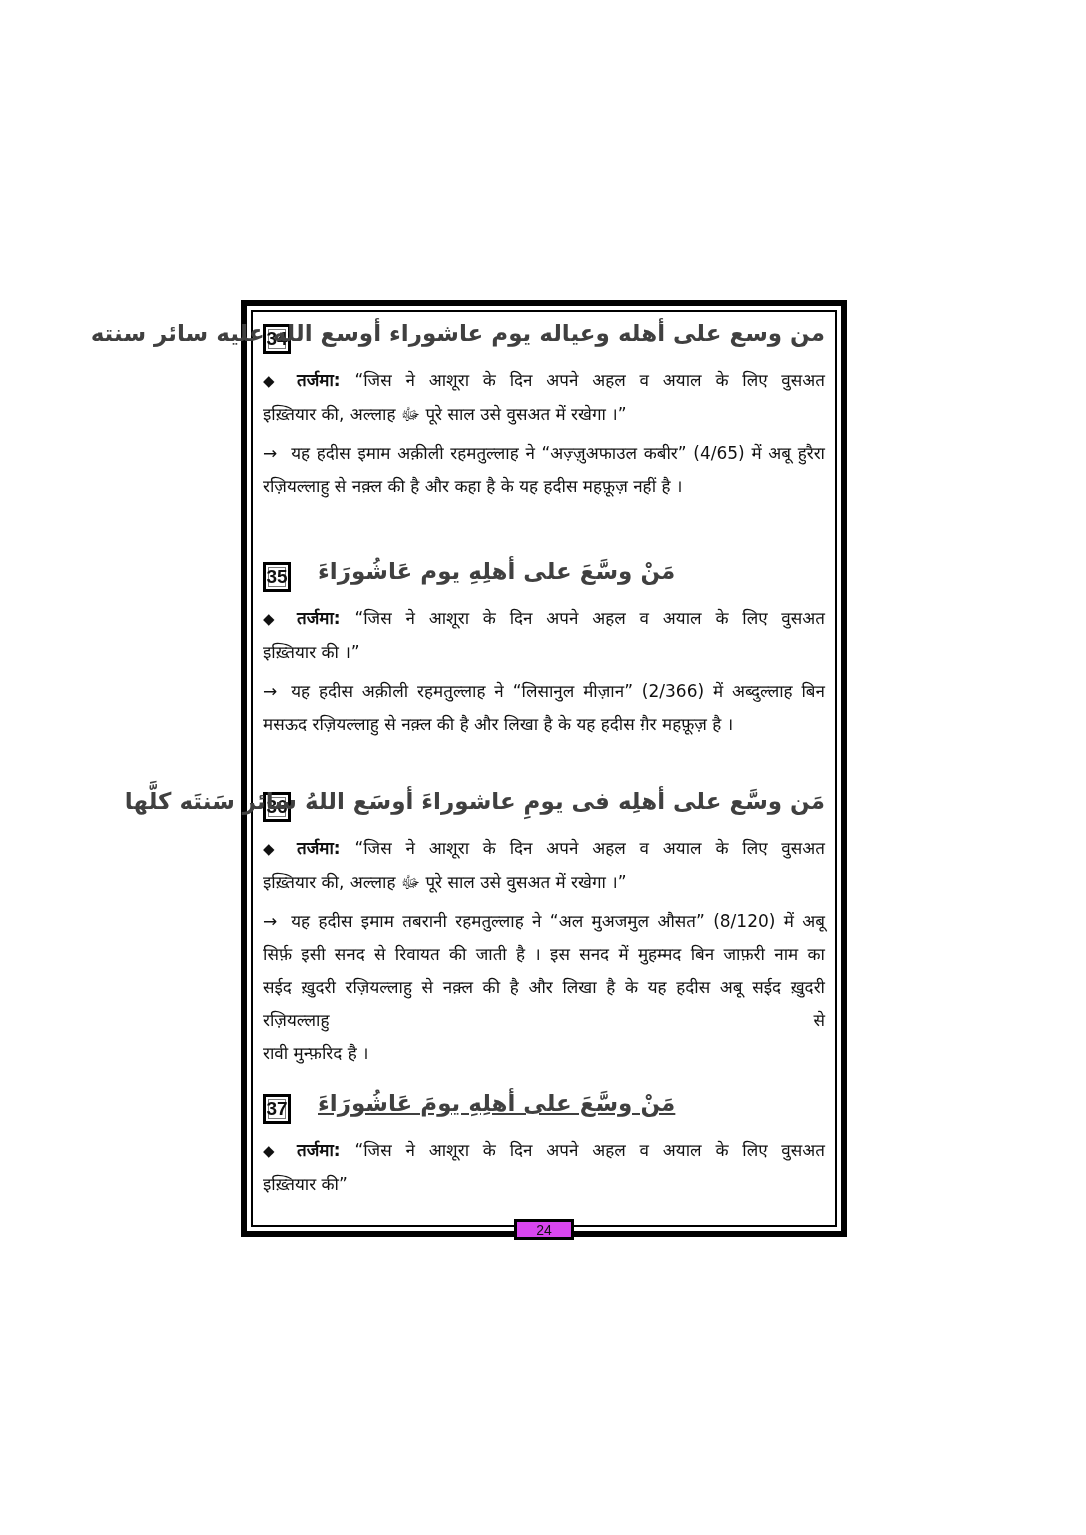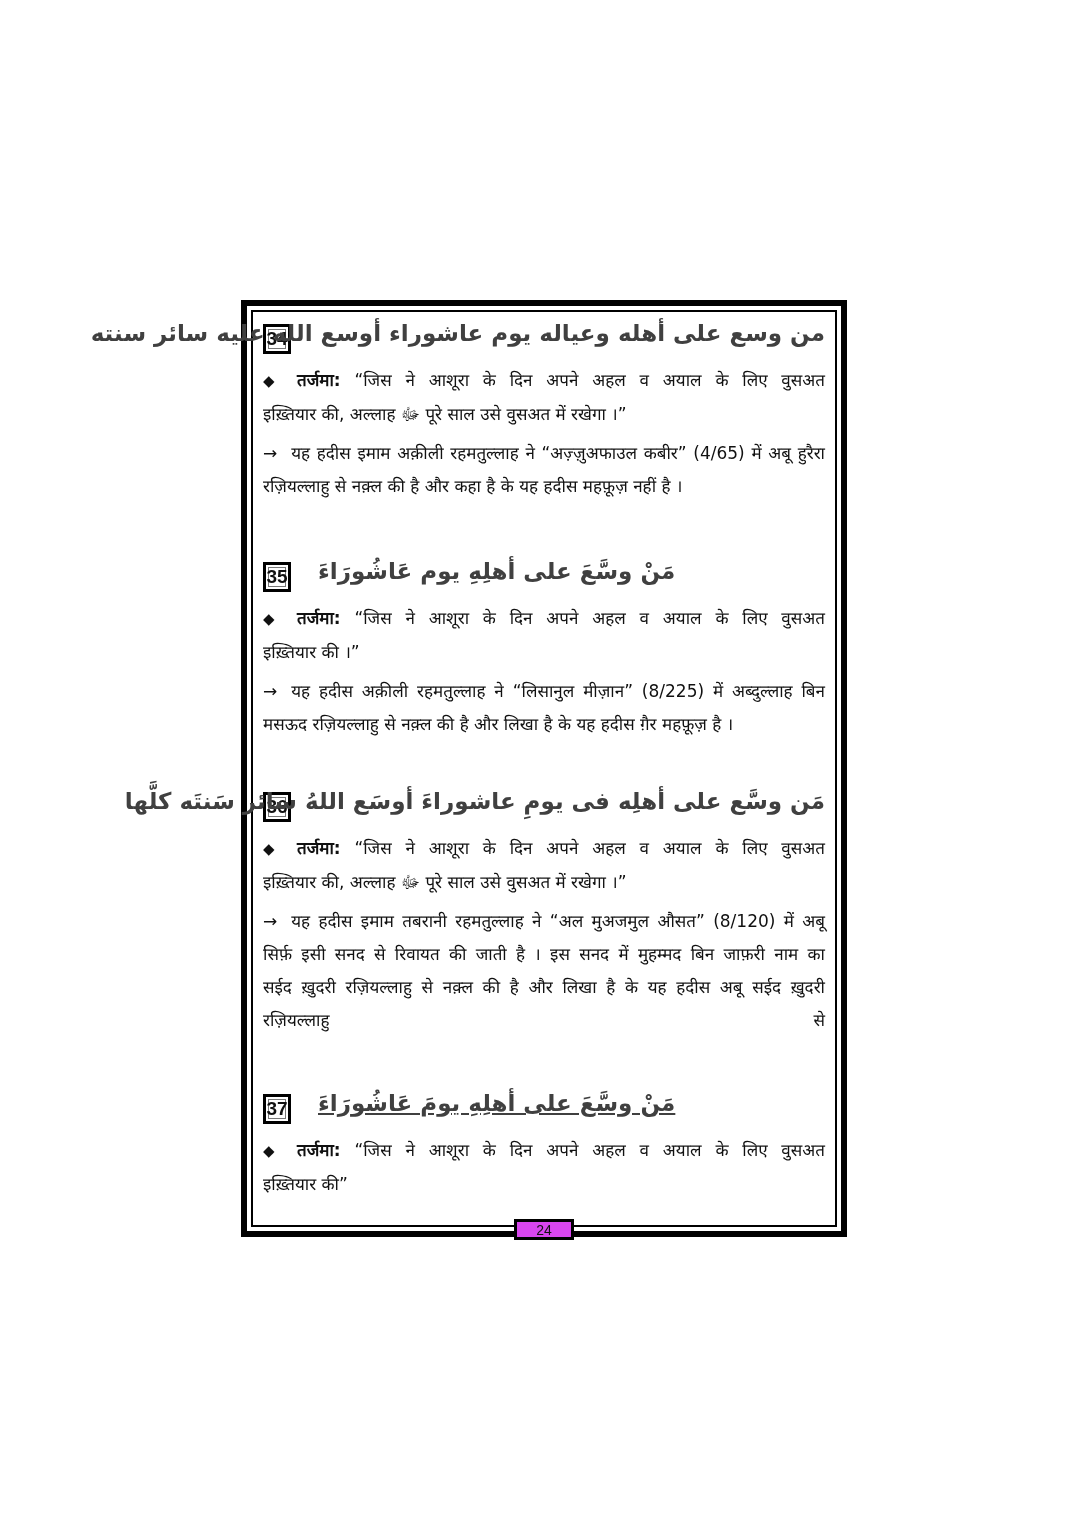--- a/index.html
+++ b/index.html
@@ -68,21 +68,21 @@
         <div class="numbox-inner"></div>
         <span>35</span>
       </div>
       <div class="arabic" style="right:auto; left:55px;">مَنْ وسَّعَ على أهلِهِ يوم عَاشُورَاءَ</div>
     </div>
     <div class="line just">
       <span class="diamond">◆</span><span class="lbl">तर्जमा:</span> <span>“जिस ने आशूरा के दिन अपने अहल व अयाल के लिए वुसअत</span>
     </div>
     <div class="line">इख़्तियार की ।”</div>
     <div class="line just" style="margin-top:6px;">
-      <span class="arrow">→</span><span>यह हदीस अक़ीली रहमतुल्लाह ने “लिसानुल मीज़ान” (8/225) में अब्दुल्लाह बिन</span>
+      <span class="arrow">→</span><span>यह हदीस अक़ीली रहमतुल्लाह ने “लिसानुल मीज़ान” (2/366) में अब्दुल्लाह बिन</span>
     </div>
     <div class="line">
       <span>मसऊद रज़ियल्लाहु से नक़्ल की है और लिखा है के </span><span class="bold">यह हदीस ग़ैर महफ़ूज़ है ।</span>
     </div>
   </div>
 
   <div class="entry" style="top:468px;">
     <div class="head">
       <div class="numbox">
         <div class="numbox-inner"></div>
@@ -92,20 +92,21 @@
     </div>
     <div class="line just">
       <span class="diamond">◆</span><span class="lbl">तर्जमा:</span> <span>“जिस ने आशूरा के दिन अपने अहल व अयाल के लिए वुसअत</span>
     </div>
     <div class="line">इख़्तियार की, अल्लाह ﷻ पूरे साल उसे वुसअत में रखेगा ।”</div>
     <div class="line just" style="margin-top:6px;">
       <span class="arrow">→</span><span>यह हदीस इमाम तबरानी रहमतुल्लाह ने “अल मुअजमुल औसत” (8/120) में अबू</span>
     </div>
     <div class="line just">सिर्फ़ इसी सनद से रिवायत की जाती है । इस सनद में मुहम्मद बिन जाफ़री नाम का</div>
     <div class="line just">सईद ख़ुदरी रज़ियल्लाहु से नक़्ल की है और लिखा है के यह हदीस अबू सईद ख़ुदरी रज़ियल्लाहु से</div>
+    <div class="line">रावी मुन्फ़रिद है ।</div>
   </div>
 
   <div class="entry" style="top:770px;">
     <div class="head">
       <div class="numbox">
         <div class="numbox-inner"></div>
         <span>37</span>
       </div>
       <div class="arabic" style="right:auto; left:55px;text-decoration:underline;">مَنْ وسَّعَ على أهلِهِ يومَ عَاشُورَاءَ</div>
     </div>

